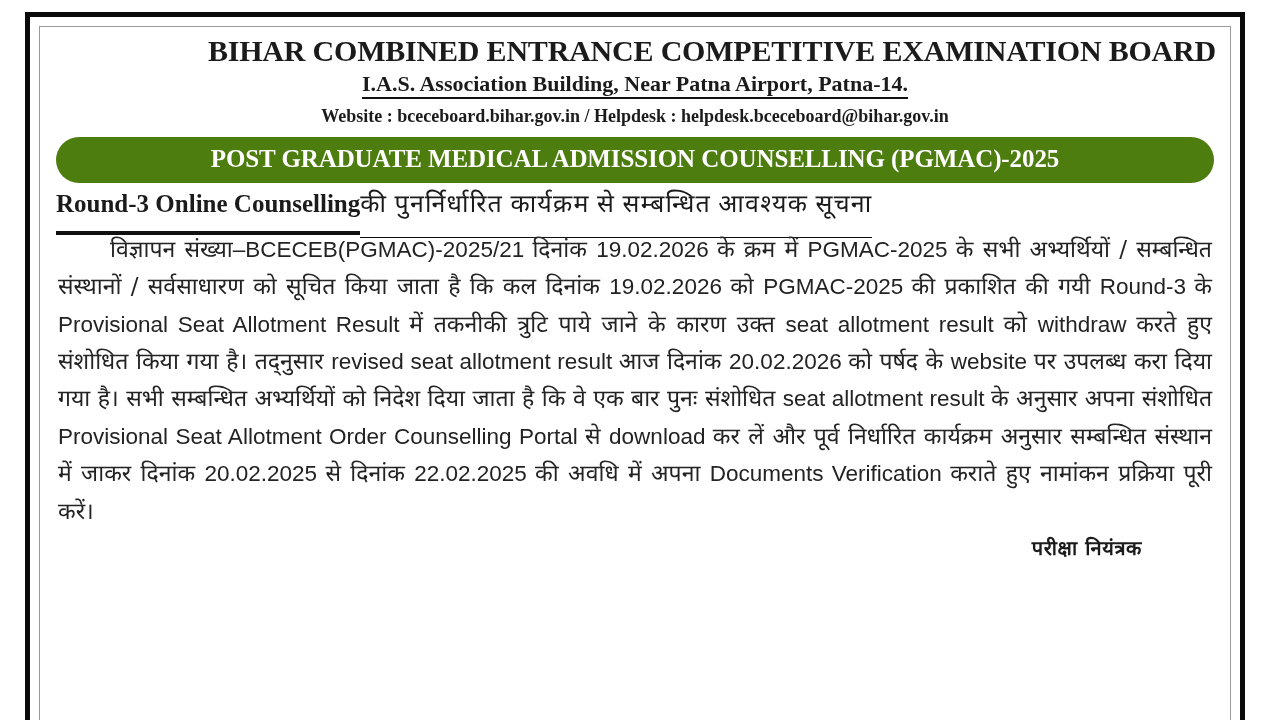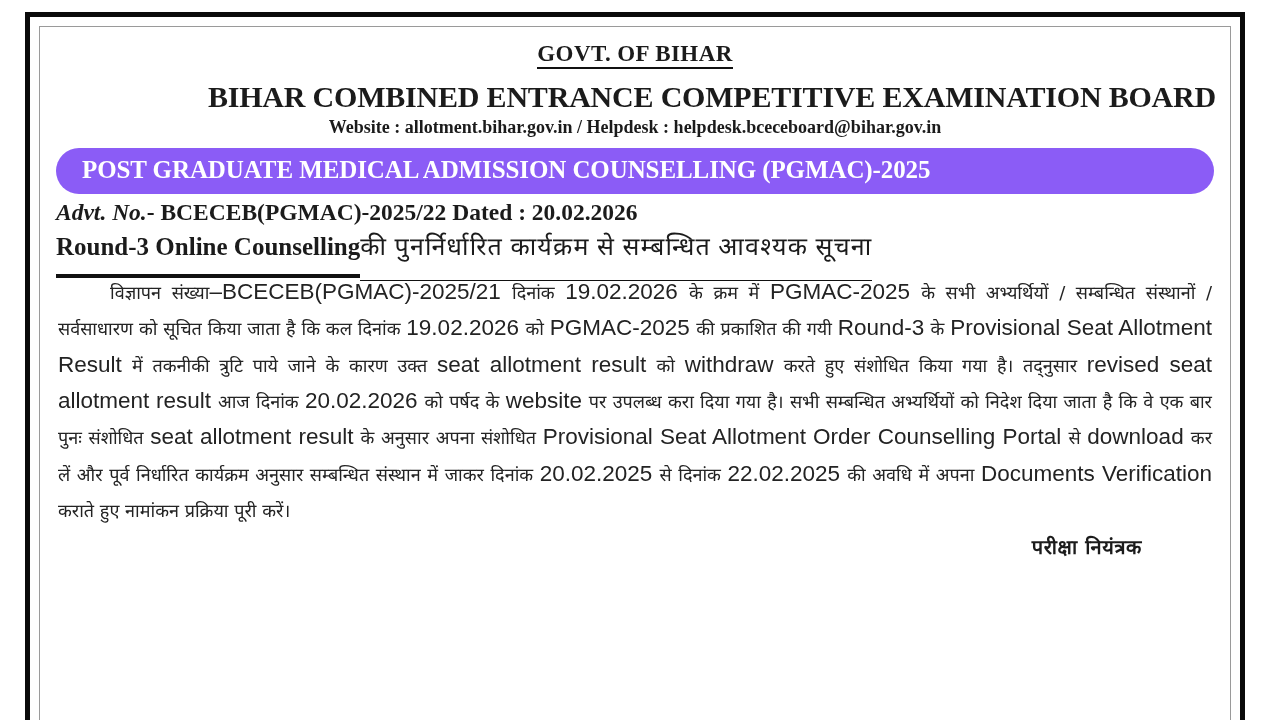--- a/index.html
+++ b/index.html
@@ -75,26 +75,26 @@
   }
   .contact-line {
     text-align: center;
     font-weight: bold;
     font-size: 18px;
     margin: 0 0 10px 0;
   }
 
   
   #scheme-banner {
-    background: #8b5cf6;
+    background: #4d7c0f;
     color: #ffffff;
     border-radius: 42px;
     padding: 7px 26px 9px 26px;
     margin: 0 2px 4px 2px;
-    text-align: left;
+    text-align: center;
   }
   .banner-line-1 {
     font-weight: bold;
     font-size: 25px;
     line-height: 1.18;
     white-space: nowrap;
     letter-spacing: -0.1px;
   }
   .banner-line-2 {
     font-weight: bold;
@@ -143,56 +143,53 @@
     text-justify: inter-word;
     text-indent: 52px;
     margin: 10px 4px 0 4px;
     color: #232323;
   }
   #notice-paragraph .en {
     font-family: Liberation Sans, sans-serif;
   }
   #notice-paragraph .hi {
     font-family: "DejaVu Sans", "Liberation Sans", sans-serif;
-    font-size: 18px;
+    font-size: 23px;
   }
 
   
   #signature-line {
     text-align: right;
     font-family: "DejaVu Sans", "Liberation Sans", sans-serif;
     font-size: 20px;
     font-weight: bold;
     margin: 4px 74px 0 0;
     letter-spacing: .6px;
   }
 </style>
 </head>
 <body>
 
 <div id="notice-page">
   <div id="notice-inner-frame">
     <div id="notice-body">
 
-      <div class="govt-line">
-        <span>GOVT. OF BIHAR</span>
-      </div>
 
       <div class="board-name">BIHAR COMBINED ENTRANCE COMPETITIVE EXAMINATION BOARD</div>
 
+      <div class="board-address">
+        <span>I.A.S. Association Building, Near Patna Airport, Patna-14.</span>
+      </div>
 
-      <div class="contact-line">Website :  allotment.bihar.gov.in / Helpdesk : helpdesk.bceceboard@bihar.gov.in</div>
+      <div class="contact-line">Website :  bceceboard.bihar.gov.in / Helpdesk : helpdesk.bceceboard@bihar.gov.in</div>
 
       <div id="scheme-banner">
         <div class="banner-line-1">POST GRADUATE MEDICAL ADMISSION COUNSELLING (PGMAC)-2025</div>
       </div>
 
-      <div class="advt-line">
-        <span class="advt-label">Advt. No.</span><span>- BCECEB(PGMAC)-2025/22 Dated : 20.02.2026</span>
-      </div>
 
       <div class="subject-line">
         <span class="subject-en">Round-3 Online Counselling</span><span class="subject-hi">की  पुनर्निर्धारित  कार्यक्रम  से  सम्बन्धित  आवश्यक  सूचना</span>
       </div>
 
       <div id="notice-paragraph"><span class="hi">विज्ञापन संख्या</span><span class="en">–BCECEB(PGMAC)-2025/21 </span><span class="hi">दिनांक </span><span class="en">19.02.2026 </span><span class="hi">के क्रम में </span><span class="en">PGMAC-2025 </span><span class="hi">के सभी अभ्यर्थियों / सम्बन्धित संस्थानों / सर्वसाधारण को सूचित किया जाता है कि कल दिनांक </span><span class="en">19.02.2026 </span><span class="hi">को </span><span class="en">PGMAC-2025 </span><span class="hi">की प्रकाशित की गयी </span><span class="en">Round-3 </span><span class="hi">के </span><span class="en">Provisional Seat Allotment Result </span><span class="hi">में तकनीकी त्रुटि पाये जाने के कारण उक्त </span><span class="en">seat allotment result </span><span class="hi">को </span><span class="en">withdraw </span><span class="hi">करते हुए संशोधित किया गया है। तद्नुसार </span><span class="en">revised seat allotment result </span><span class="hi">आज दिनांक </span><span class="en">20.02.2026 </span><span class="hi">को पर्षद के </span><span class="en">website </span><span class="hi">पर उपलब्ध करा दिया गया है। सभी सम्बन्धित अभ्यर्थियों को निदेश दिया जाता है कि वे एक बार पुनः संशोधित </span><span class="en">seat allotment result </span><span class="hi">के अनुसार अपना संशोधित </span><span class="en">Provisional Seat Allotment Order Counselling Portal </span><span class="hi">से </span><span class="en">download </span><span class="hi">कर लें और पूर्व निर्धारित कार्यक्रम अनुसार सम्बन्धित संस्थान में जाकर दिनांक </span><span class="en">20.02.2025 </span><span class="hi">से दिनांक </span><span class="en">22.02.2025 </span><span class="hi">की अवधि में अपना </span><span class="en">Documents Verification </span><span class="hi">कराते हुए नामांकन प्रक्रिया पूरी करें।</span></div>
 
       <div id="signature-line">परीक्षा नियंत्रक</div>
 
     </div>

